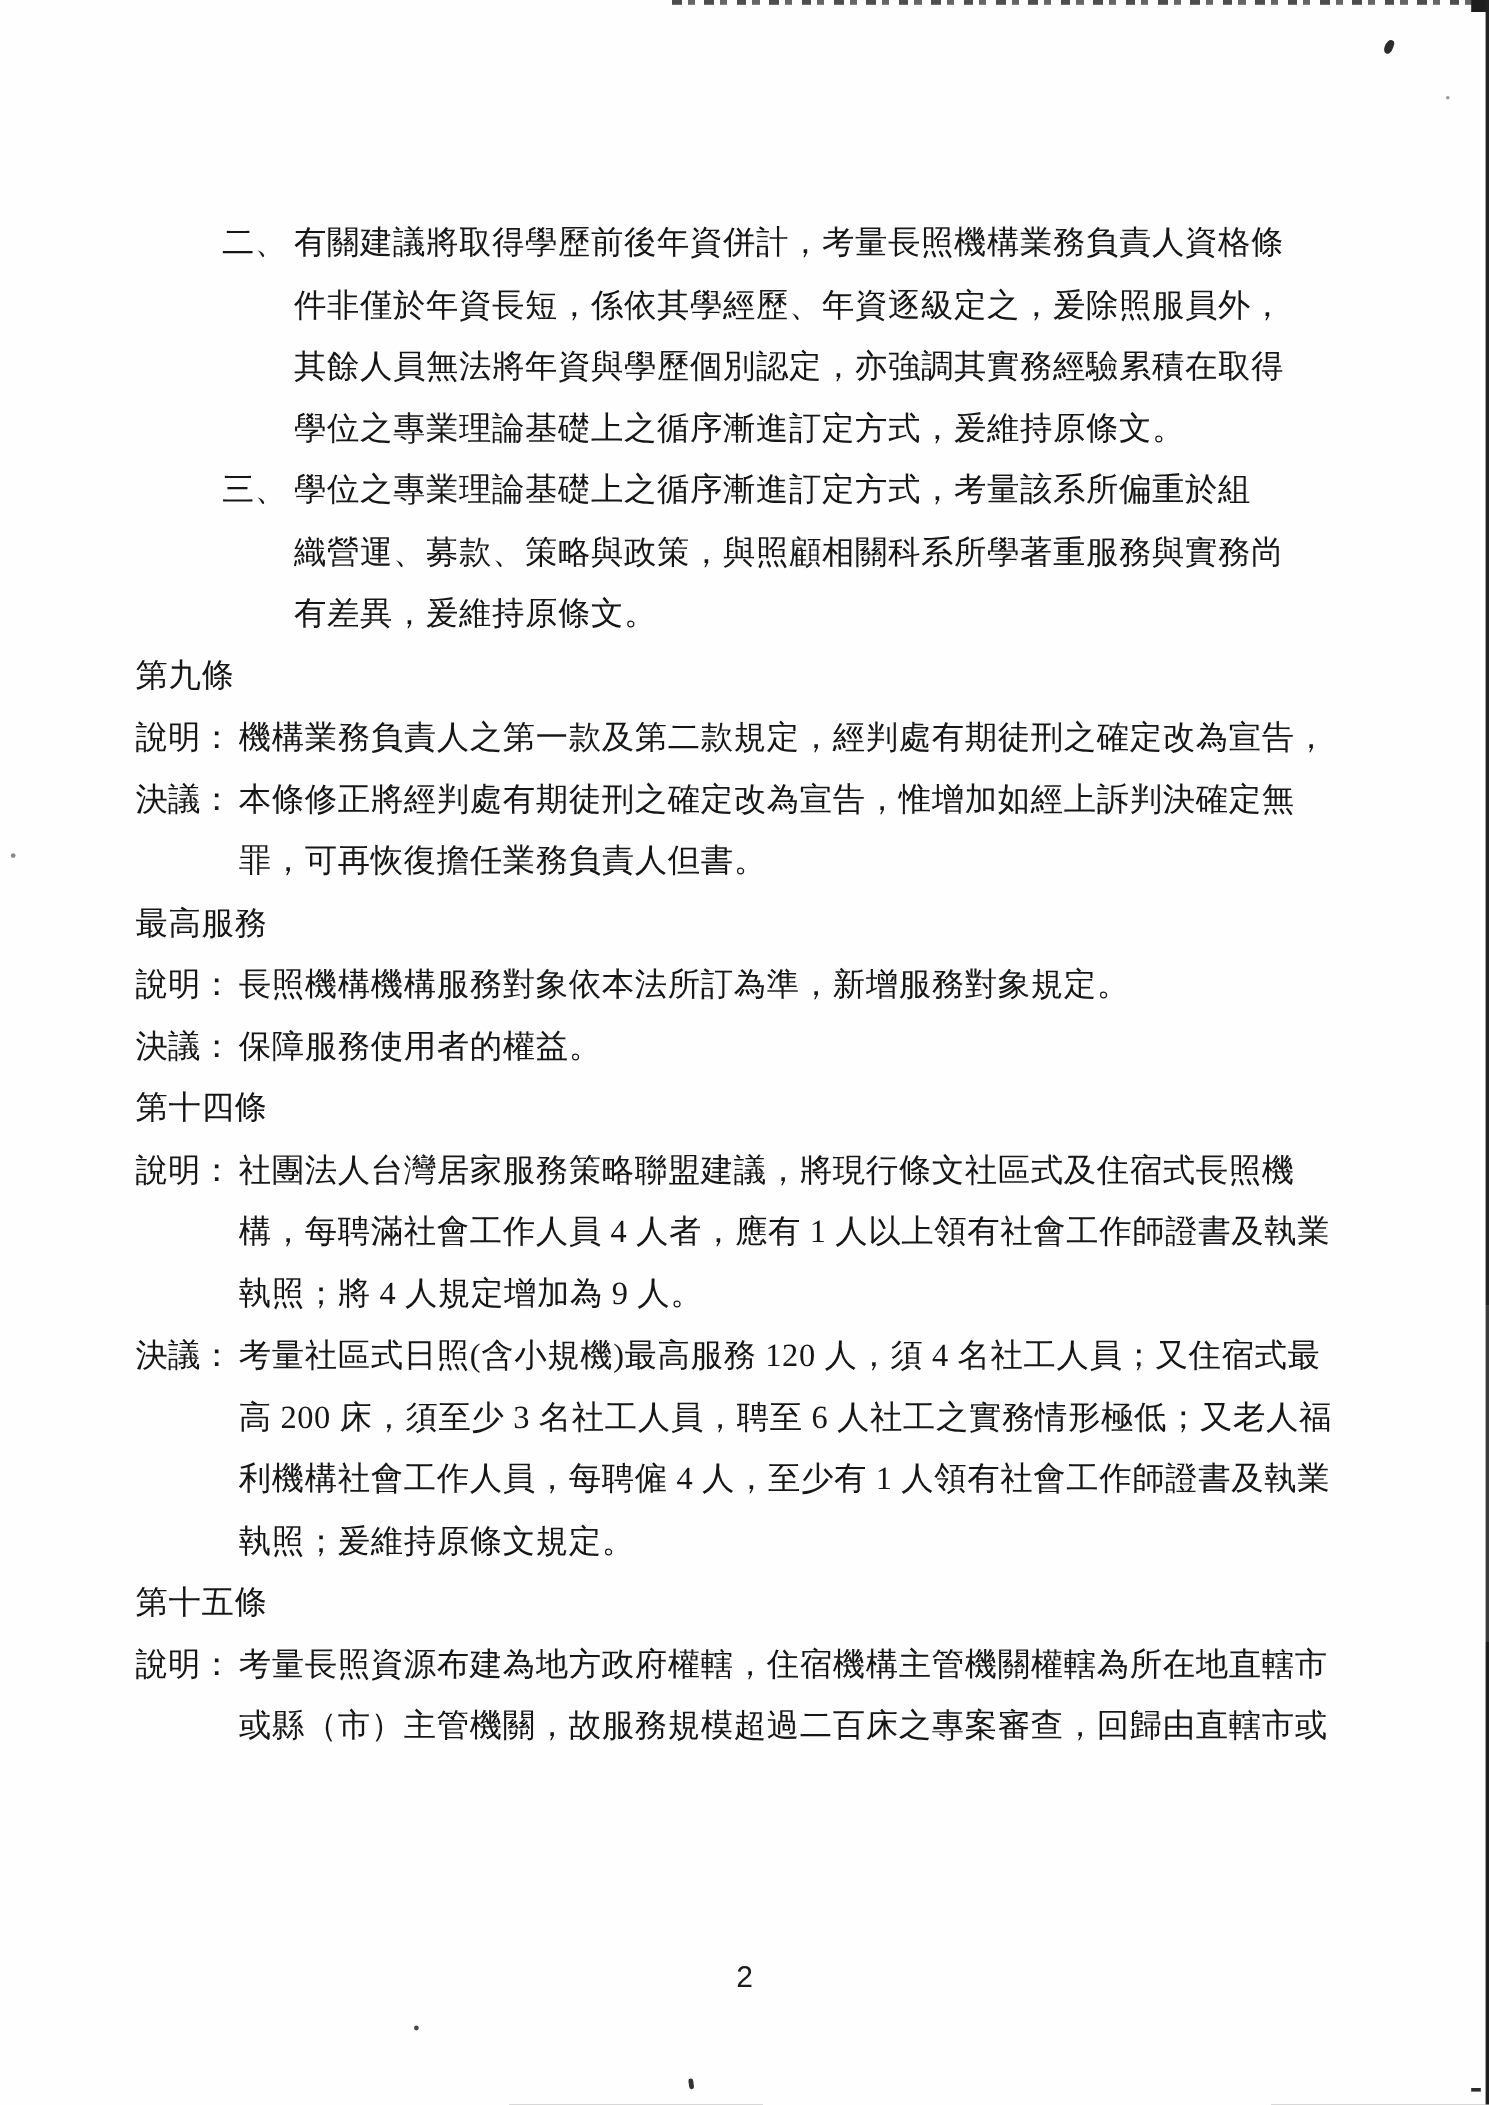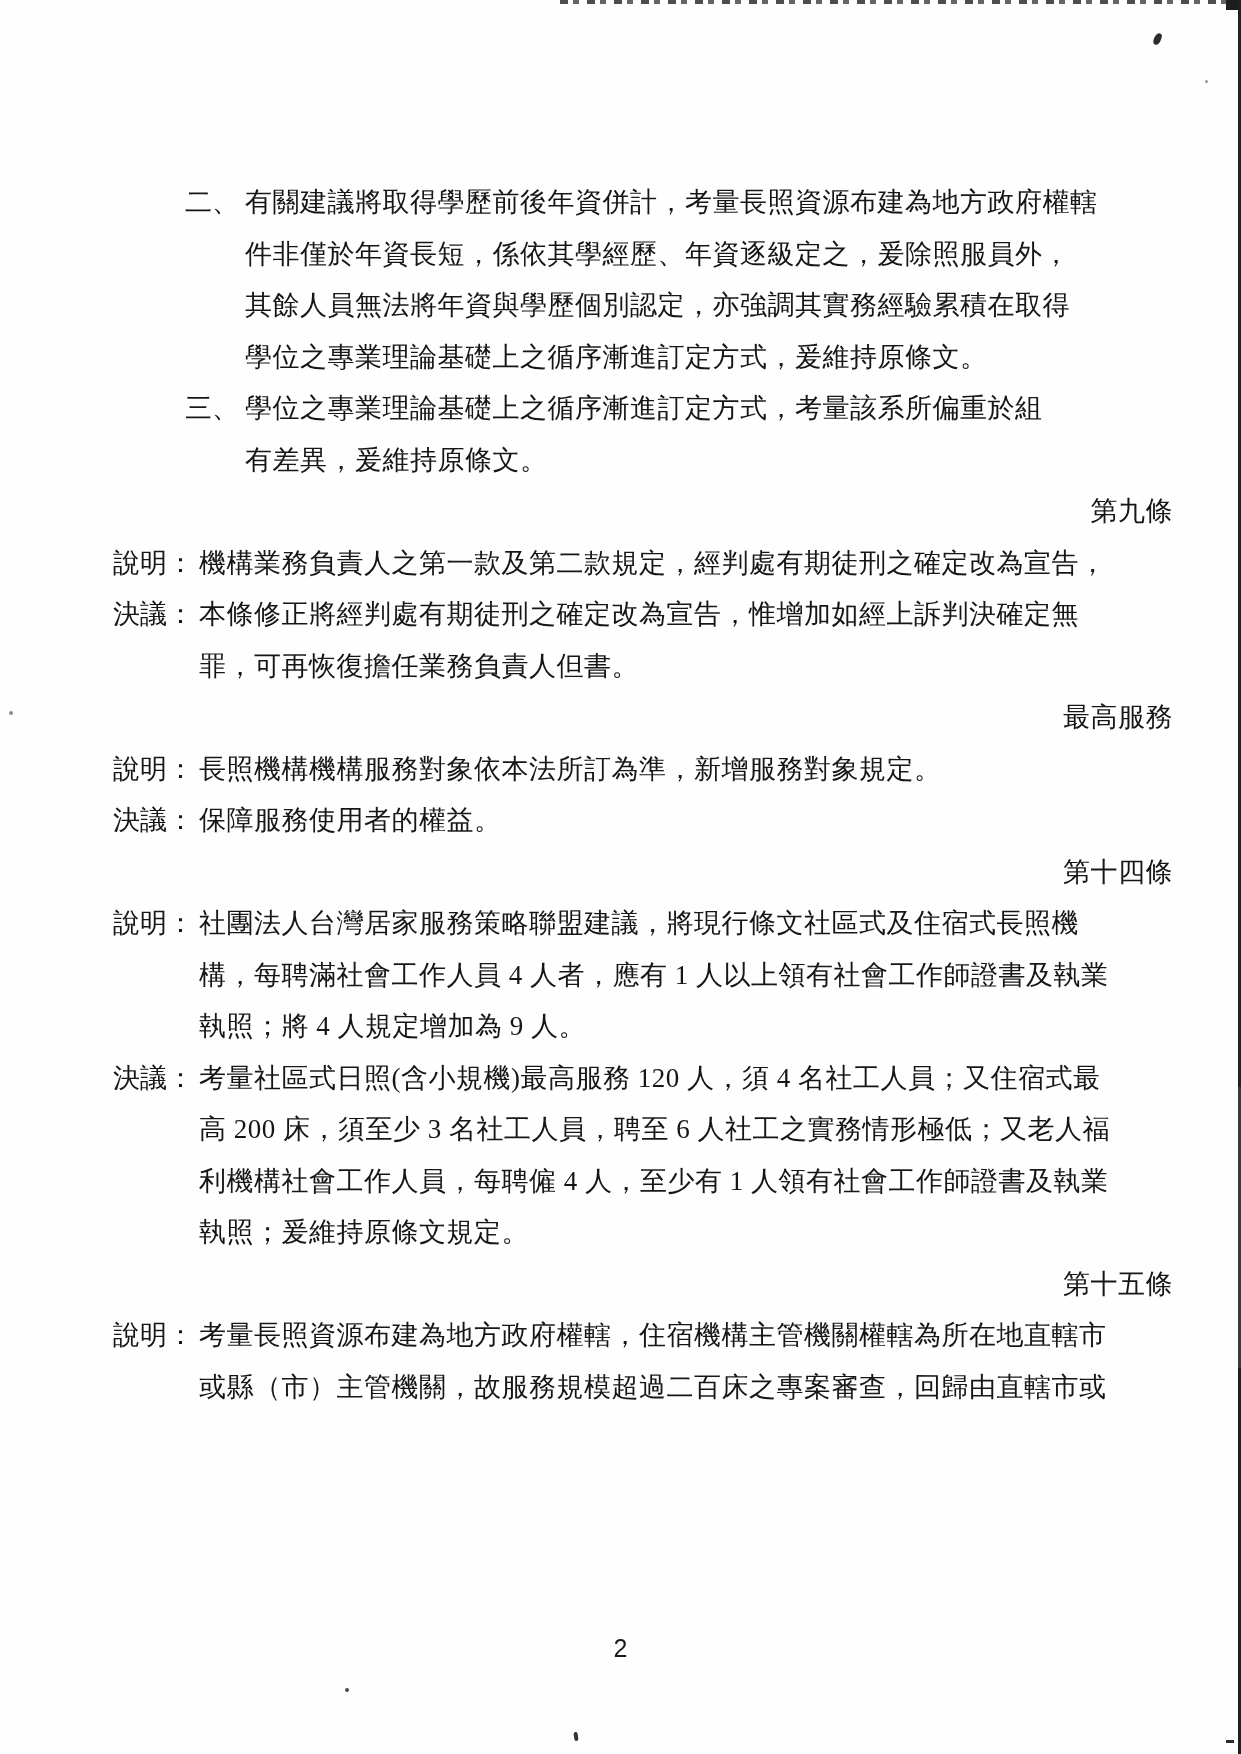--- a/index.html
+++ b/index.html
@@ -19,21 +19,21 @@
     font-size:27px;
     line-height:51.5px;
     letter-spacing:0.5px;
   }
   .line{position:relative;white-space:nowrap;}
   .hang{position:absolute;letter-spacing:0;}
   .block.item .line{padding-left:132px;}
   .block.item .hang{left:72px;}
   .block.labeled .line{padding-left:86px;}
   .block.labeled .hang{left:0;}
-  .block.article .line{padding-left:0;text-align:right;}
+  .block.article .line{padding-left:0;}
   
   .pageno{
     position:absolute;
     left:0;right:0;top:1634px;
     text-align:center;
     font-family:"Liberation Sans","DejaVu Sans",sans-serif;
     font-size:25px;color:#1b1b1b;
   }
   
   .artifact{position:absolute;}
@@ -69,27 +69,28 @@
   <div class="artifact right-edge"></div>
   <div class="artifact speck-squiggle"></div>
   <div class="artifact speck-dot-a"></div>
   <div class="artifact speck-mark-b"></div>
   <div class="artifact speck-dot-c"></div>
   <div class="artifact speck-dot-d"></div>
   <div class="artifact speck-hook-e"></div>
 
   <main class="content">
       <div class="block item">
-        <div class="line first"><span class="hang">二、</span><span>有關建議將取得學歷前後年資併計，考量長照資源布建為地方政府權轄</span></div>
+        <div class="line first"><span class="hang">二、</span><span>有關建議將取得學歷前後年資併計，考量長照機構業務負責人資格條</span></div>
         <div class="line"><span>件非僅於年資長短，係依其學經歷、年資逐級定之，爰除照服員外，</span></div>
         <div class="line"><span>其餘人員無法將年資與學歷個別認定，亦強調其實務經驗累積在取得</span></div>
         <div class="line"><span>學位之專業理論基礎上之循序漸進訂定方式，爰維持原條文。</span></div>
       </div>
       <div class="block item">
         <div class="line first"><span class="hang">三、</span><span>學位之專業理論基礎上之循序漸進訂定方式，考量該系所偏重於組</span></div>
+        <div class="line"><span>織營運、募款、策略與政策，與照顧相關科系所學著重服務與實務尚</span></div>
         <div class="line"><span>有差異，爰維持原條文。</span></div>
       </div>
       <div class="block article">
         <div class="line first"><span>第九條</span></div>
       </div>
       <div class="block labeled">
         <div class="line first"><span class="hang">說明：</span></div>
         <div class="line"><span>機構業務負責人之第一款及第二款規定，經判處有期徒刑之確定改為宣告，</span></div>
       </div>
       <div class="block labeled">

